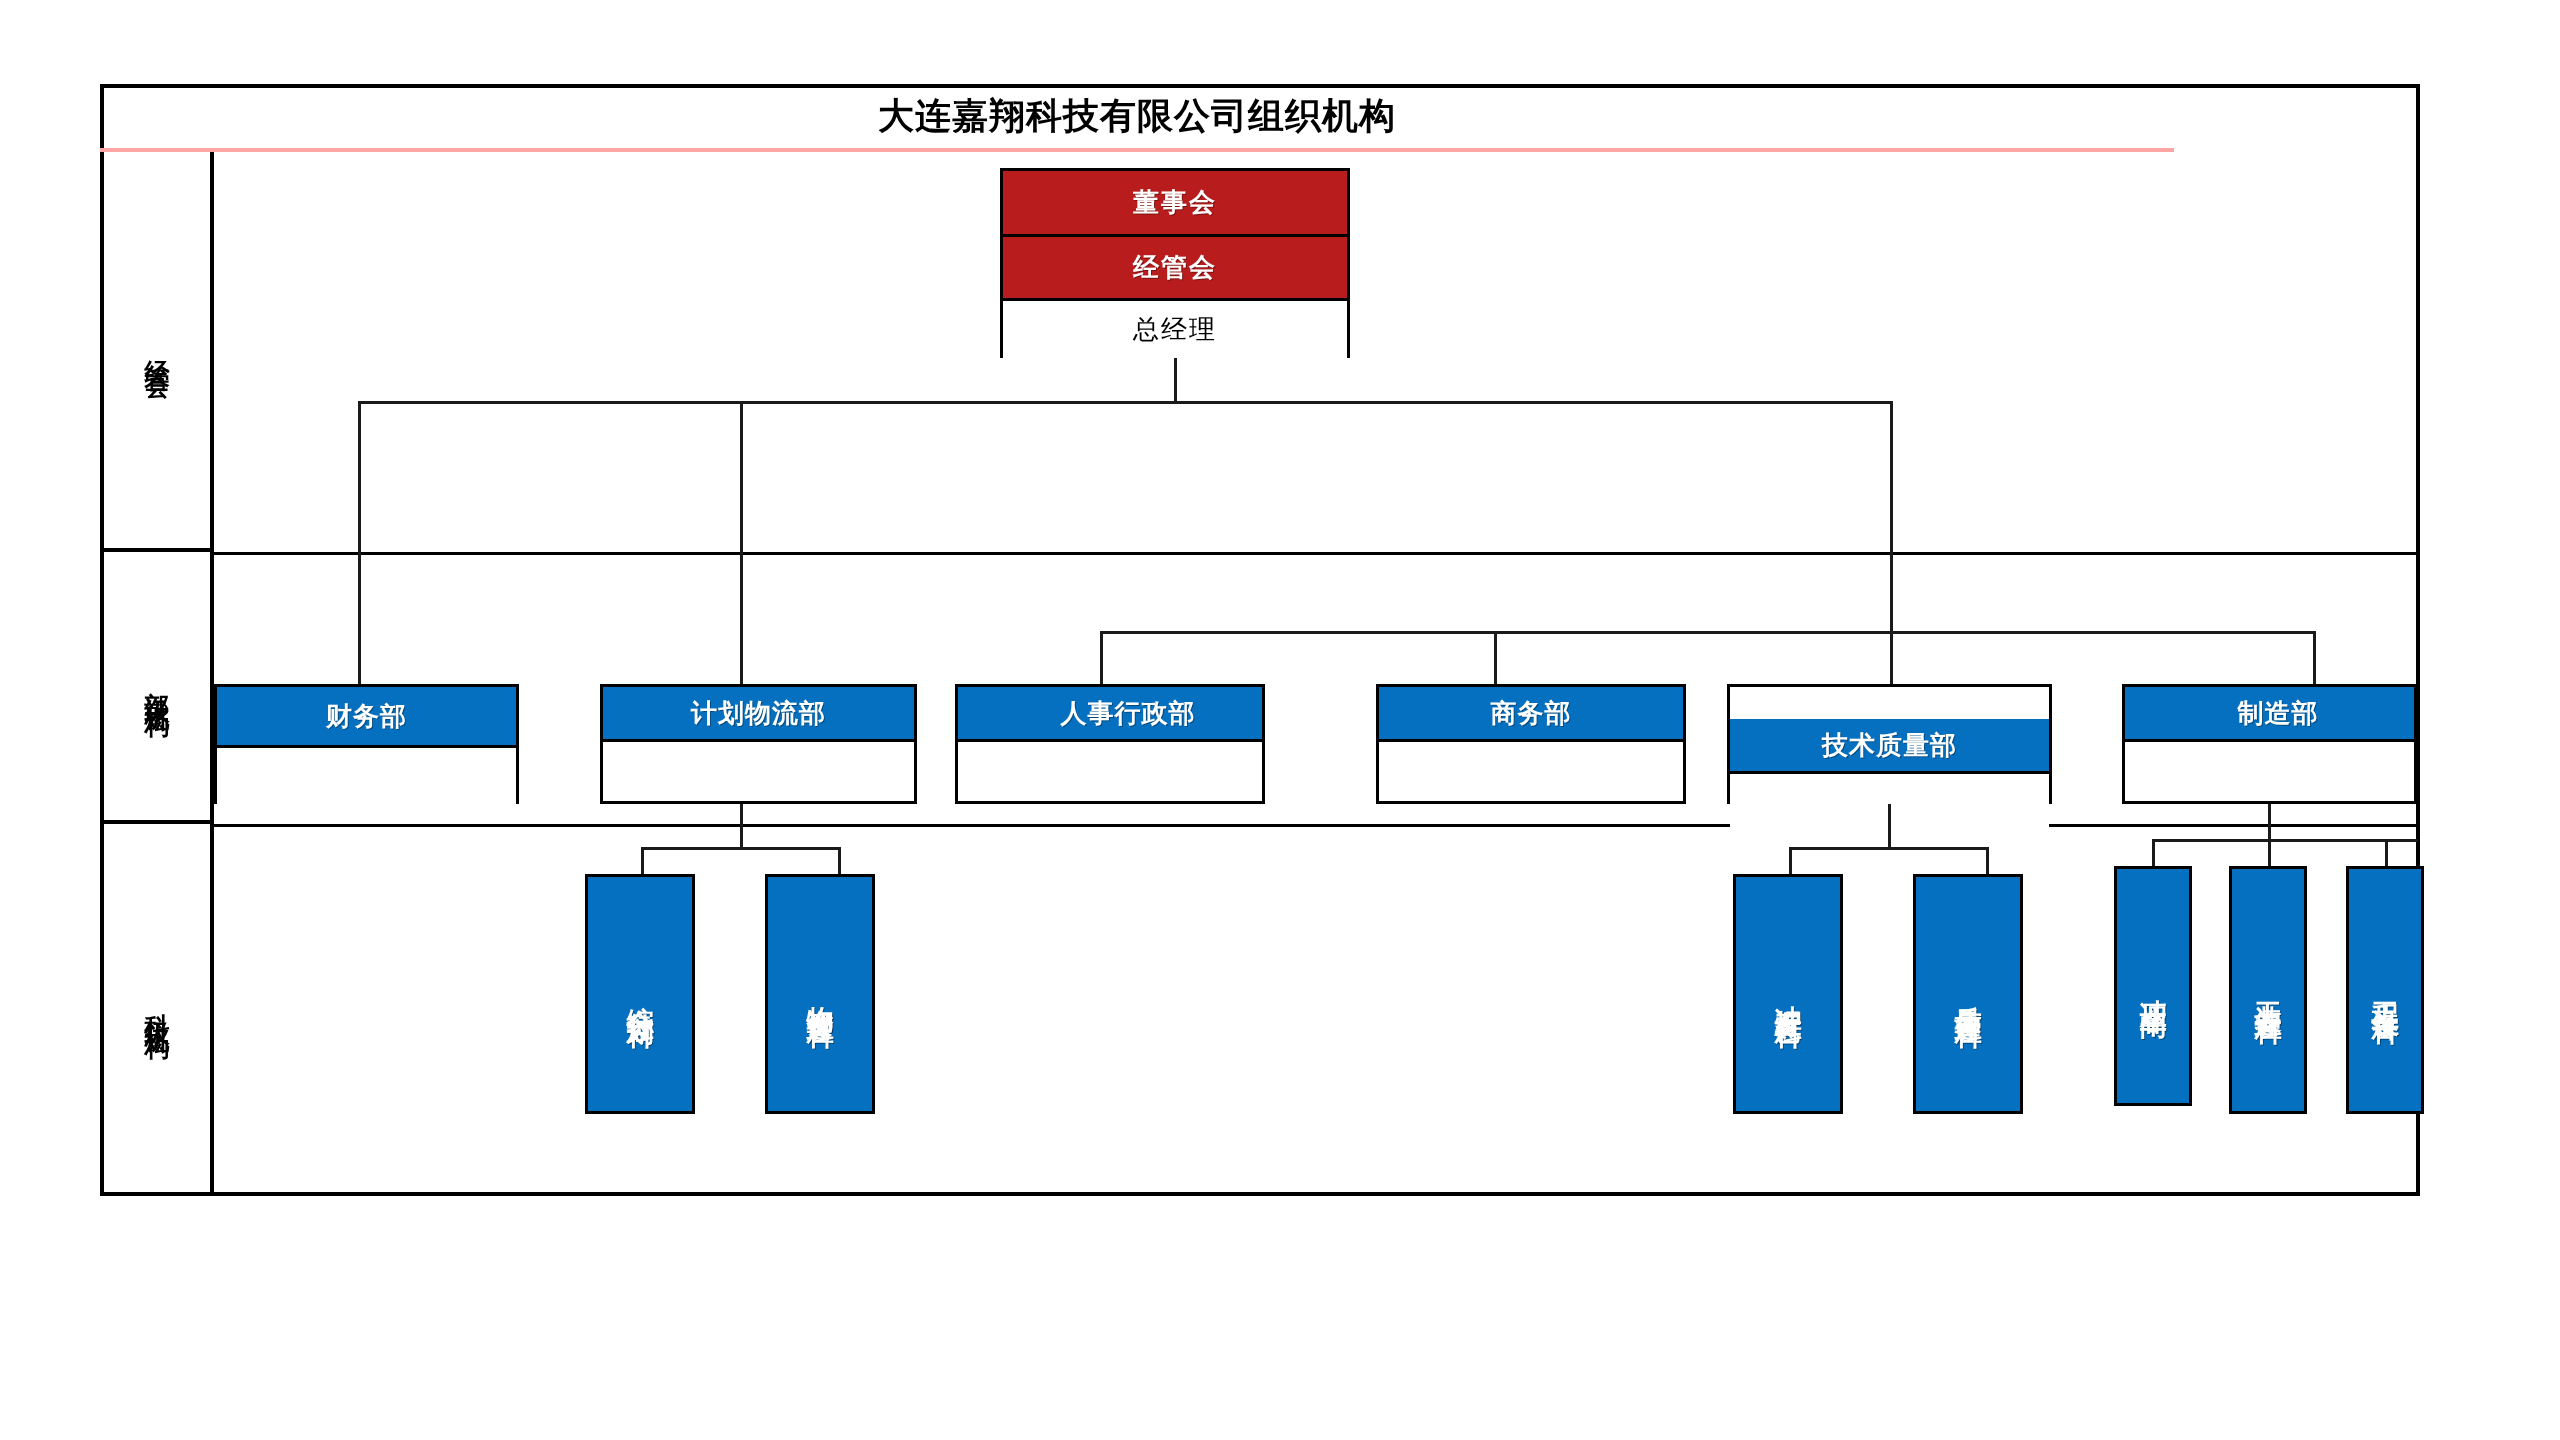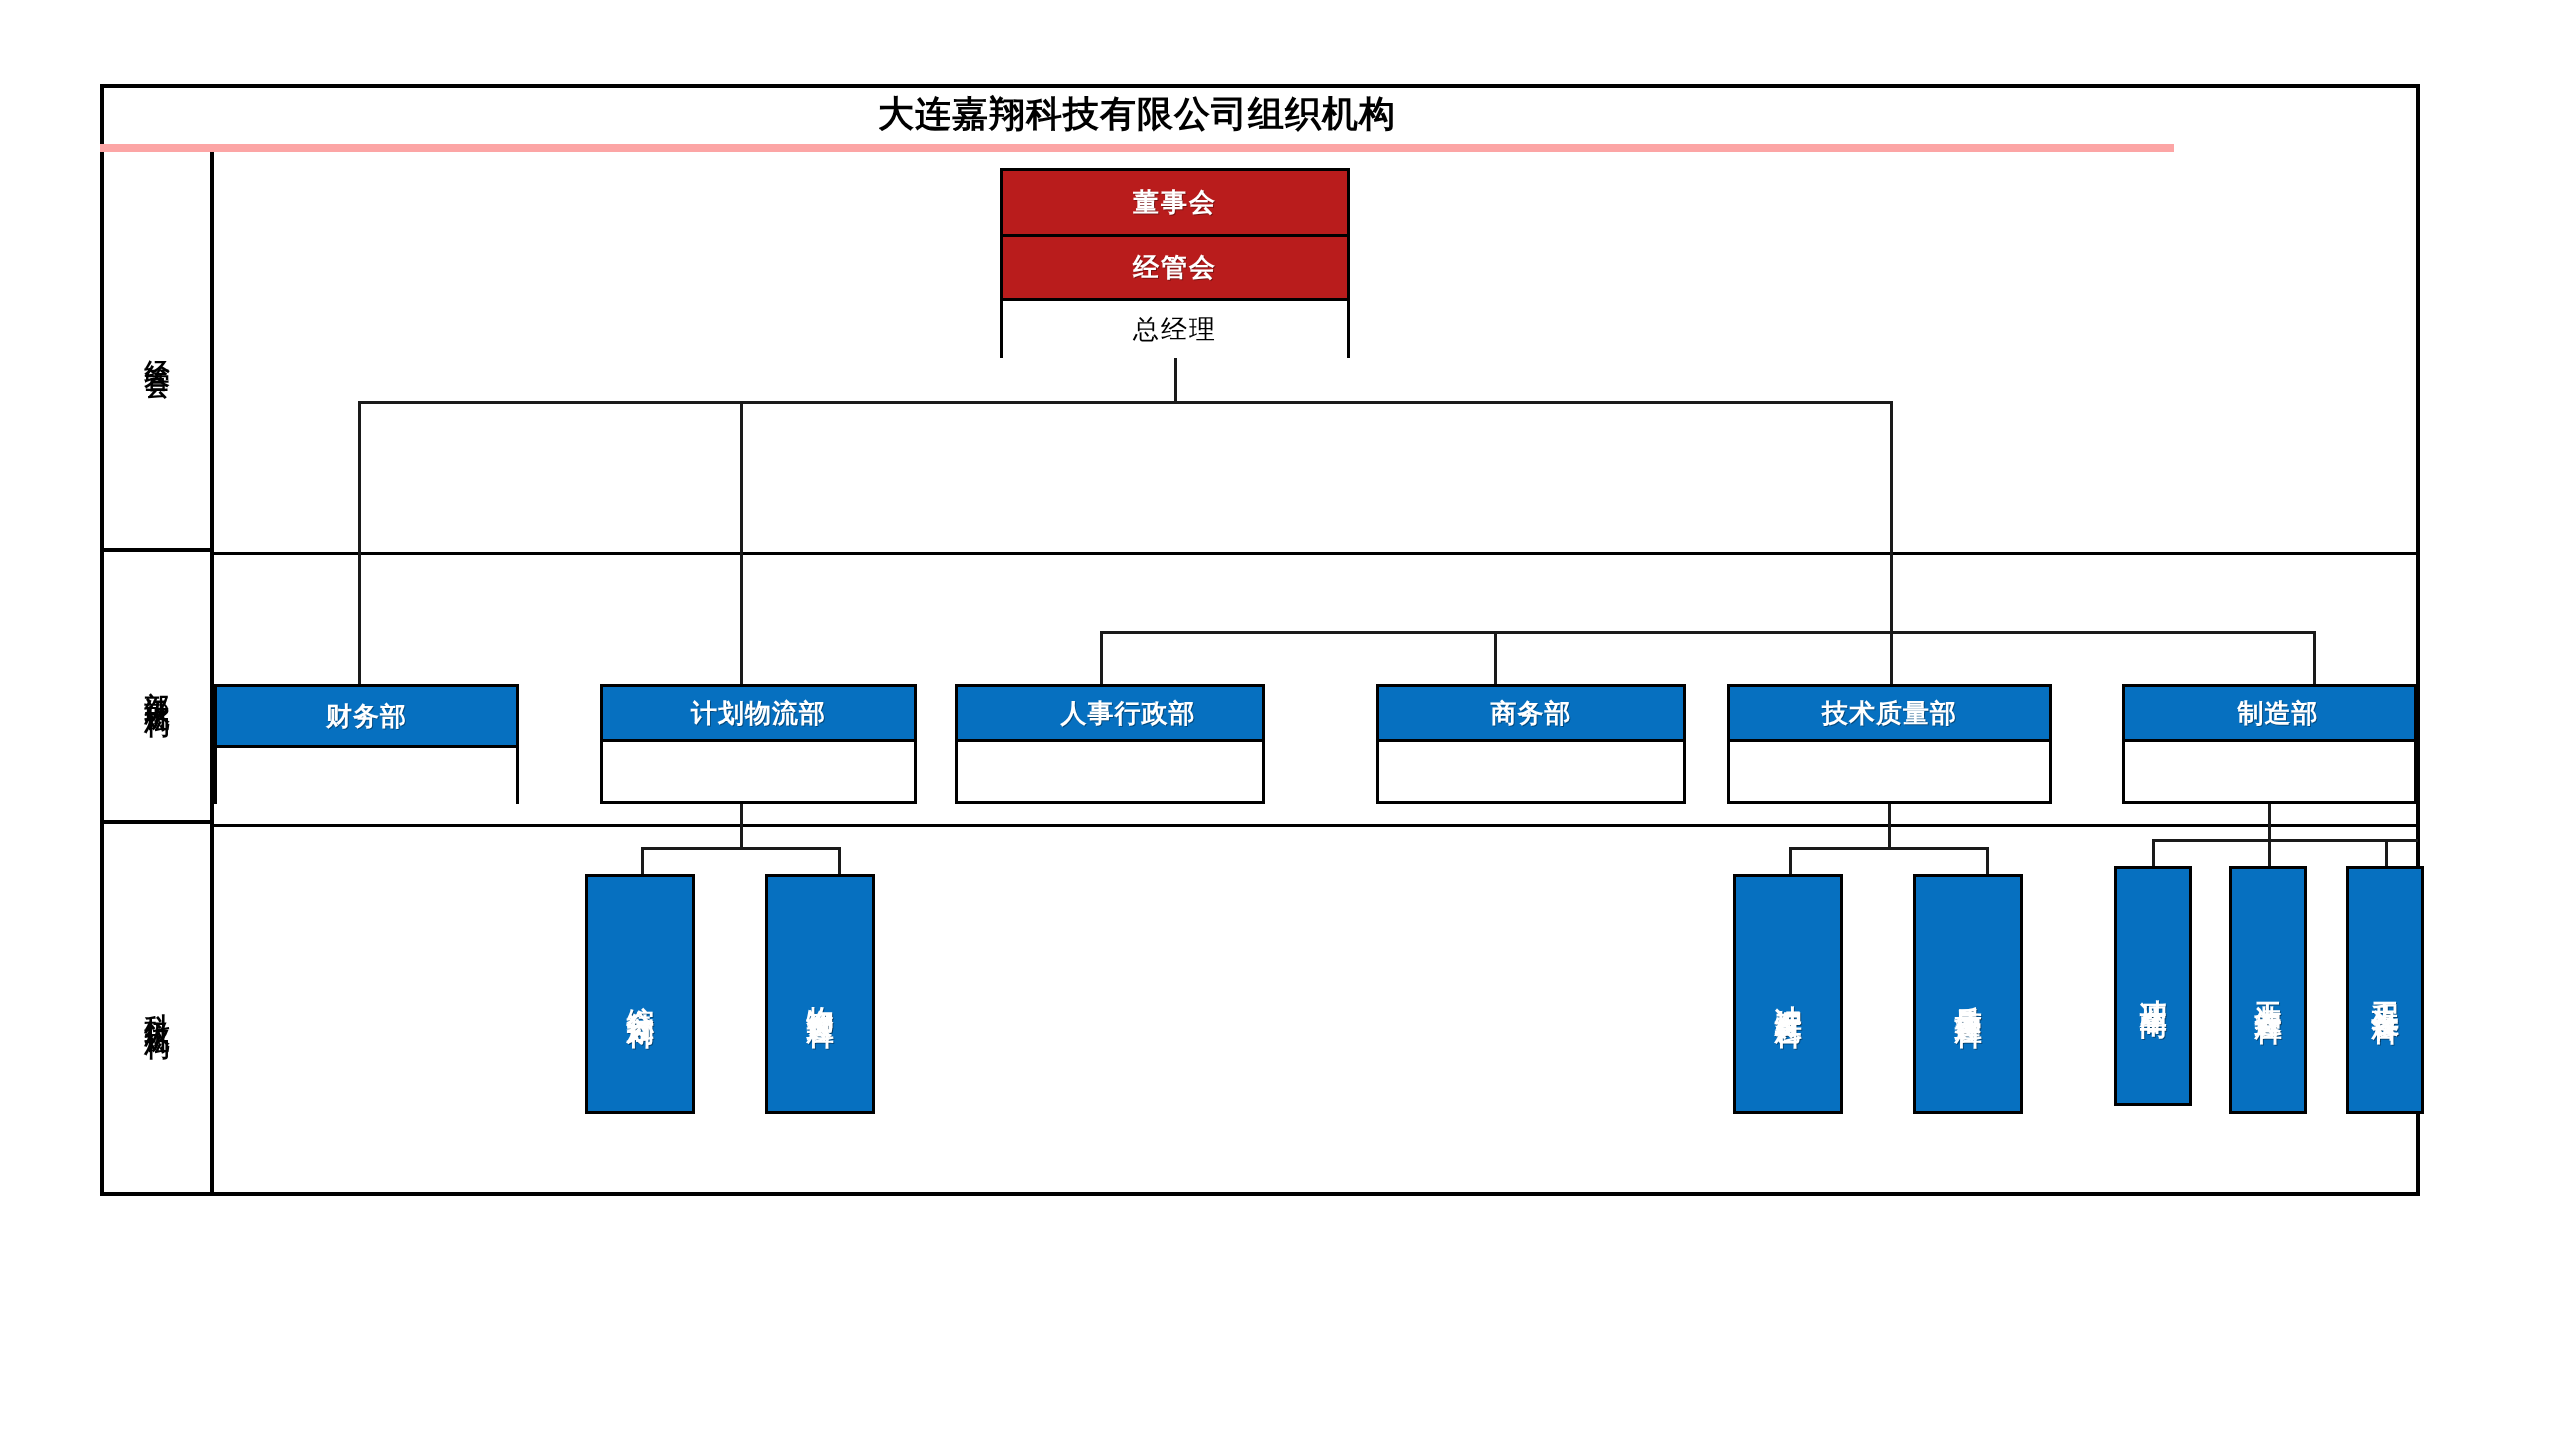--- a/index.html
+++ b/index.html
@@ -10,21 +10,21 @@
   #stage{position:absolute;left:0;top:0;width:2560px;height:1440px;}
 
   
   .outer-frame{
     position:absolute;left:100px;top:84px;width:2320px;height:1112px;
     border:4px solid #000;box-sizing:border-box;background:#fff;
   }
   
   .title-bar{
     position:absolute;left:100px;top:84px;width:2074px;height:68px;
-    border-bottom:8px solid #fca5a5;box-sizing:border-box;
+    border-bottom:4px solid #fca5a5;box-sizing:border-box;
     display:flex;align-items:center;justify-content:center;
     font-size:36px;font-weight:bold;color:#000;letter-spacing:1px;
   }
   
   .band{
     position:absolute;left:104px;width:110px;
     border-right:4px solid #000;border-bottom:4px solid #000;
     box-sizing:border-box;
     display:flex;align-items:center;justify-content:center;
   }
@@ -148,21 +148,21 @@
     <div class="body-blank" style="height:59px;"></div>
   </div>
 
   <div class="box" style="left:1340px;top:684px;width:310px;height:120px;margin-left:36px;">
     <div class="hdr" style="height:52px;">商务部</div>
     <div class="sep-line"></div>
     <div class="body-blank" style="height:59px;"></div>
   </div>
 
   <div class="box" style="left:1727px;top:684px;width:325px;height:120px;">
-    <div class="hdr" style="height:52px;">技术质量部</div>
+    <div class="hdr" style="height:52px;margin-top:32px;">技术质量部</div>
     <div class="sep-line"></div>
     <div class="body-blank" style="height:59px;"></div>
   </div>
 
   <div class="box" style="left:2122px;top:684px;width:295px;height:120px;">
     <div class="hdr" style="height:52px;padding-left:17px;">制造部</div>
     <div class="sep-line"></div>
     <div class="body-blank" style="height:59px;"></div>
   </div>
 

